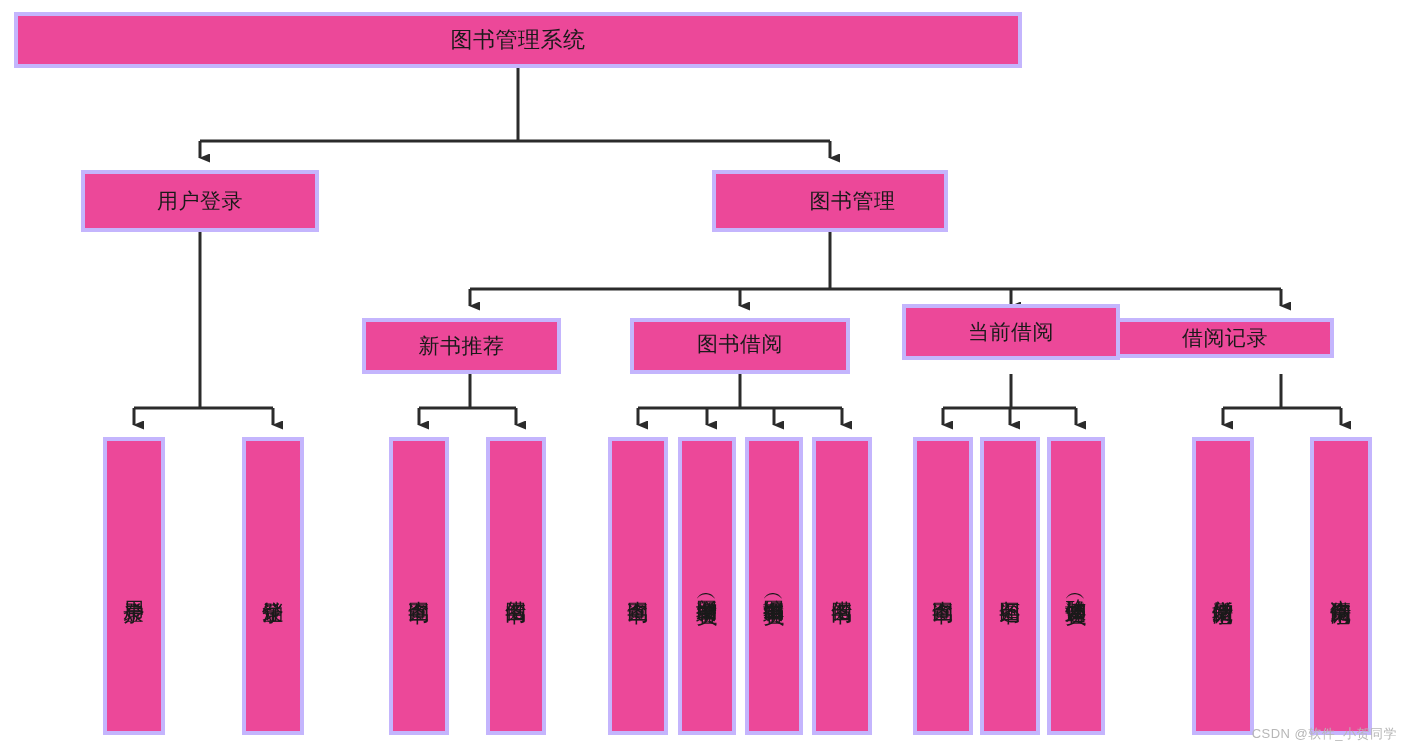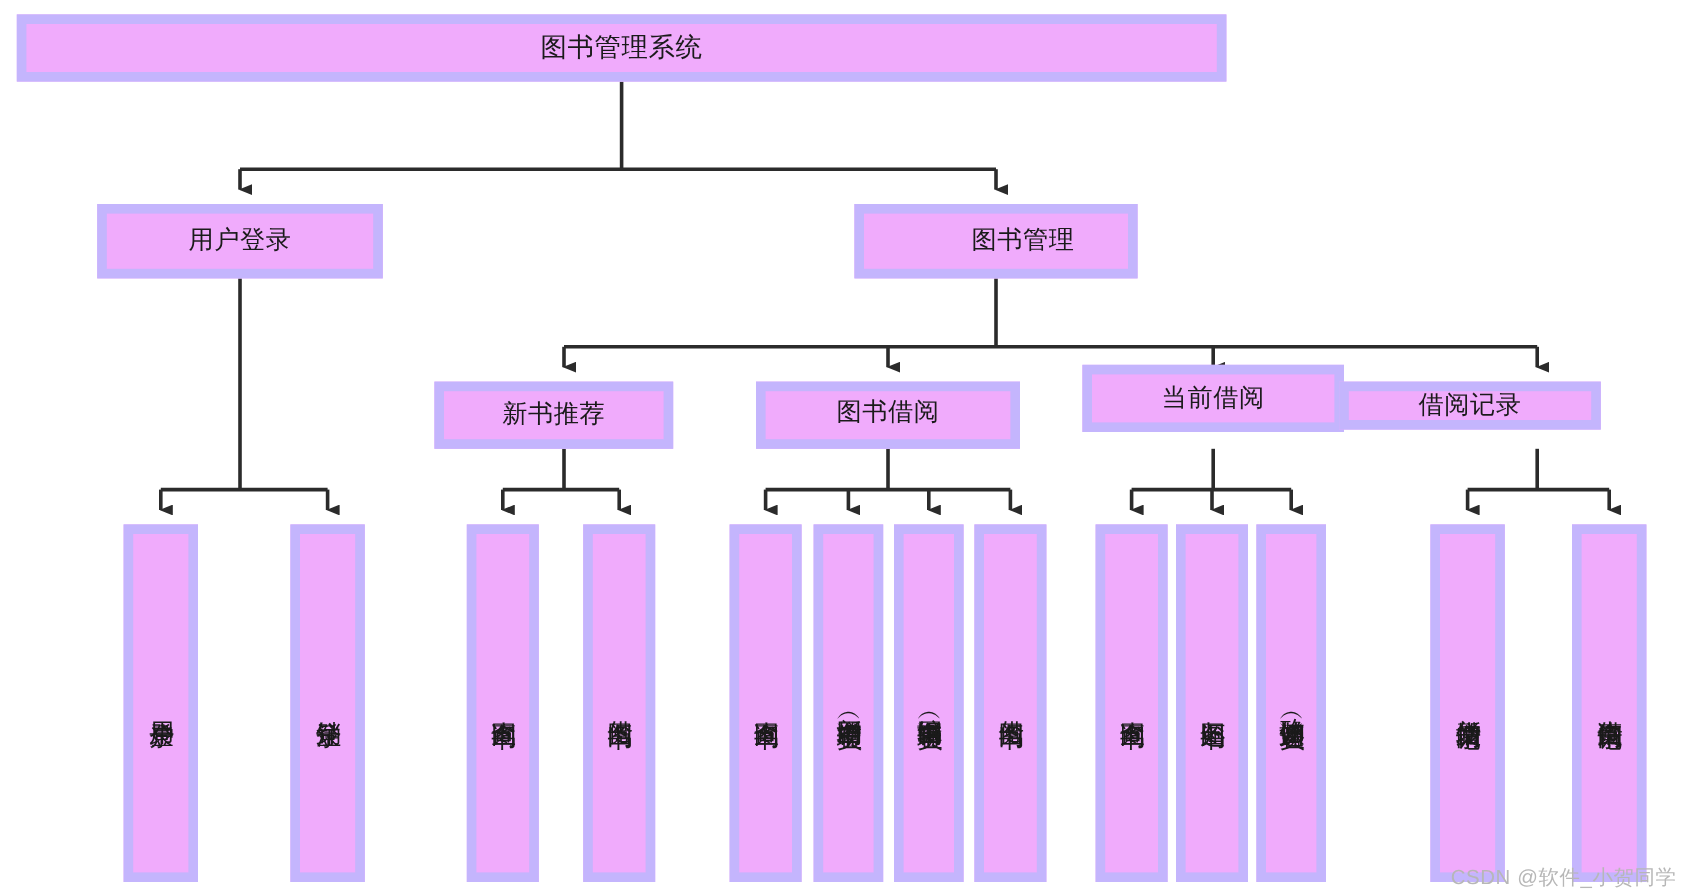--- a/index.html
+++ b/index.html
@@ -21,22 +21,22 @@
     position: absolute;
     left: 0;
     top: 0;
     width: 1405px;
     height: 747px;
     pointer-events: none;
   }
   .node {
     position: absolute;
     box-sizing: border-box;
-    border: 8px solid #c4b5fd;
-    background: #f0abfc;
+    border: 4px solid #c4b5fd;
+    background: #ec4899;
     display: flex;
     align-items: center;
     justify-content: center;
     color: #1a1a1a;
   }
   .node-h .node-label {
     font-size: 21px;
     line-height: 1.1;
     white-space: nowrap;
     letter-spacing: 0.5px;
@@ -54,21 +54,21 @@
     font-size: 21px;
     line-height: 1.22;
     letter-spacing: 1px;
     max-height: 100%;
     text-align: center;
   }
   #watermark {
     position: absolute;
     right: 8px;
     bottom: 4px;
-    font-size: 17px;
+    font-size: 13px;
     color: #b7b7b7;
     letter-spacing: 0.5px;
     white-space: nowrap;
   }
 </style>
 </head>
 <body>
 
 <div id="diagram-root">
 

